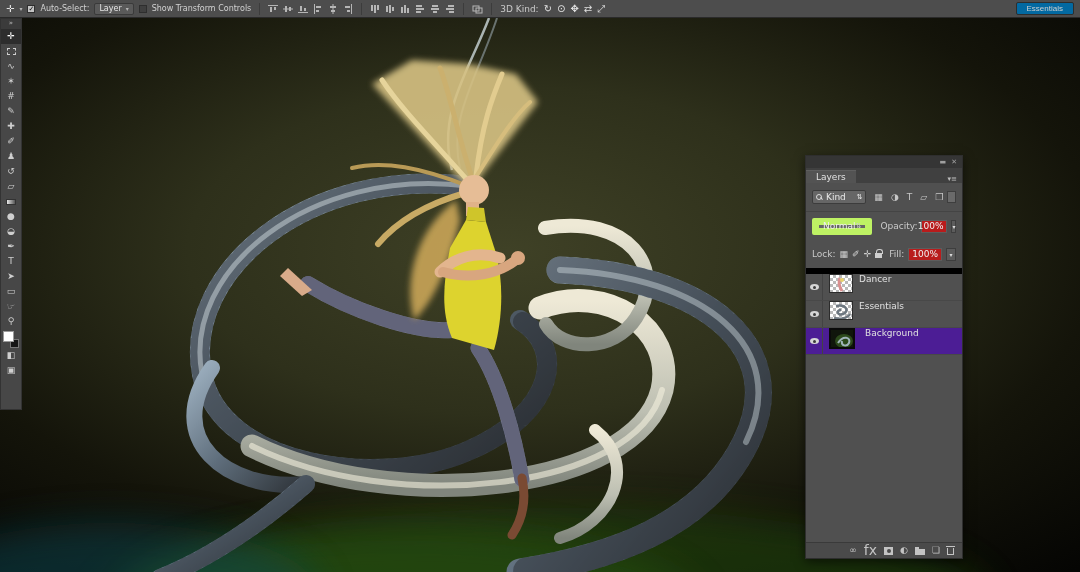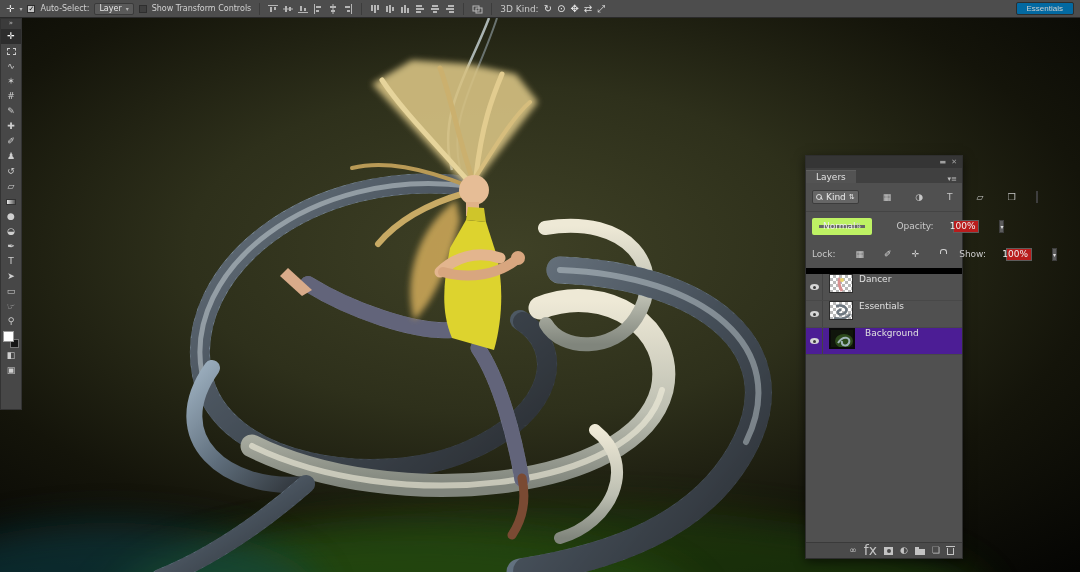--- a/index.html
+++ b/index.html
@@ -46,21 +46,21 @@
   
   #layers-panel { position:absolute; left:805px; top:155px; width:158px; height:404px;
     background:#505050; border:1px solid #2e2e2e; box-shadow:0 3px 10px rgba(0,0,0,.55);
     z-index:40; font-size:9px; color:#d6d6d6; display:flex; flex-direction:column; }
   #panel-titlebar { height:12px; background:#353535; display:flex; align-items:center;
     justify-content:flex-end; gap:5px; padding:0 5px; color:#9f9f9f; font-size:7px; }
   #panel-tabs { height:15px; background:#404040; display:flex; align-items:flex-end; }
   #layers-tab { background:#535353; height:13px; padding:0 10px; display:flex; align-items:center;
     color:#e2e2e2; border-top:1px solid #5f5f5f; }
   #panel-menu-btn { margin-left:auto; color:#bdbdbd; font-size:7px; padding:0 5px; }
-  .panel-row { display:flex; align-items:center; gap:20px; padding:14px 6px; }
+  .panel-row { display:flex; align-items:center; gap:4px; padding:14px 6px; }
   #filter-row { height:21px; border-bottom:1px solid #444; }
   #kind-dropdown { background:#666; border:1px solid #3c3c3c; border-radius:2px; height:14px;
     width:56px; display:flex; align-items:center; gap:3px; padding:0 3px; color:#e8e8e8; }
   .ico-magnifier { position:relative; width:7px; height:7px; }
   .ico-magnifier::before { content:""; position:absolute; left:0; top:0; width:4px; height:4px;
     border:1px solid #dcdcdc; border-radius:50%; }
   .ico-magnifier::after { content:""; position:absolute; left:4px; top:4px; width:3px; height:1px;
     background:#dcdcdc; transform:rotate(45deg); }
   .filter-ico { color:#c7c7c7; font-size:9px; flex:0 0 auto; margin-left:4px; }
   #filter-toggle { margin-left:auto; width:9px; height:12px; background:#6a6a6a; border:1px solid #3e3e3e; }
@@ -428,21 +428,21 @@
       <span class="value-box">100%</span>
       <span class="value-caret">▾</span>
     </div>
 
     <div id="lock-row" class="panel-row">
       <span class="field-label">Lock:</span>
       <span class="lock-ico">▦</span>
       <span class="lock-ico">✐</span>
       <span class="lock-ico">✛</span>
       <span class="ico-padlock"></span>
-      <span class="field-label" style="margin-left:auto">Show:</span>
+      <span class="field-label" style="margin-left:auto">Fill:</span>
       <span class="value-box">100%</span>
       <span class="value-caret">▾</span>
     </div>
 
     <div id="layers-list">
       <div class="layer-row">
         <span class="eye-col">
             <span class="ico-eye"></span>
           </span>
         <span class="thumb">

